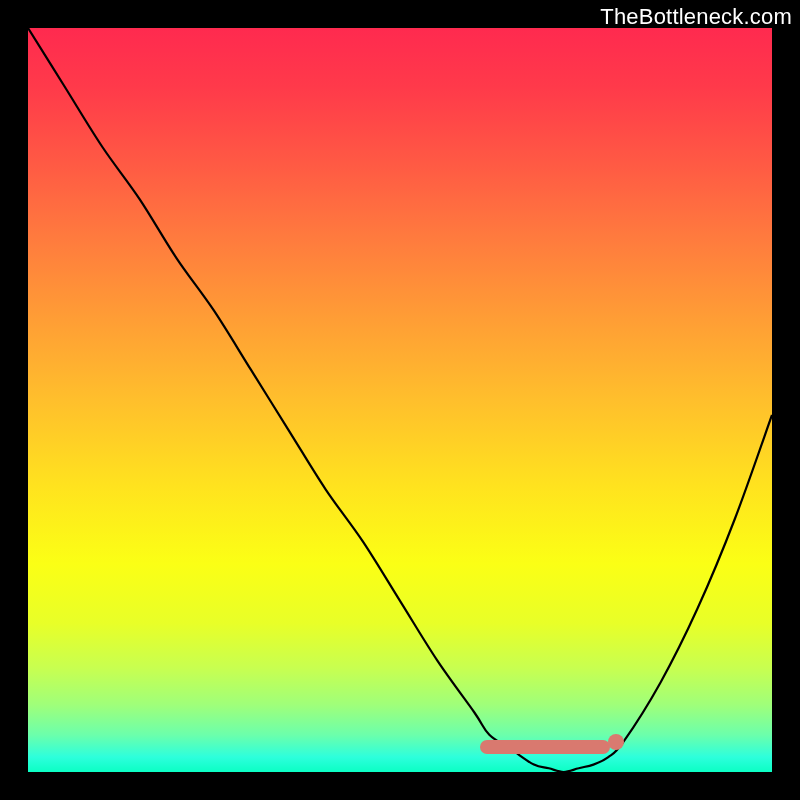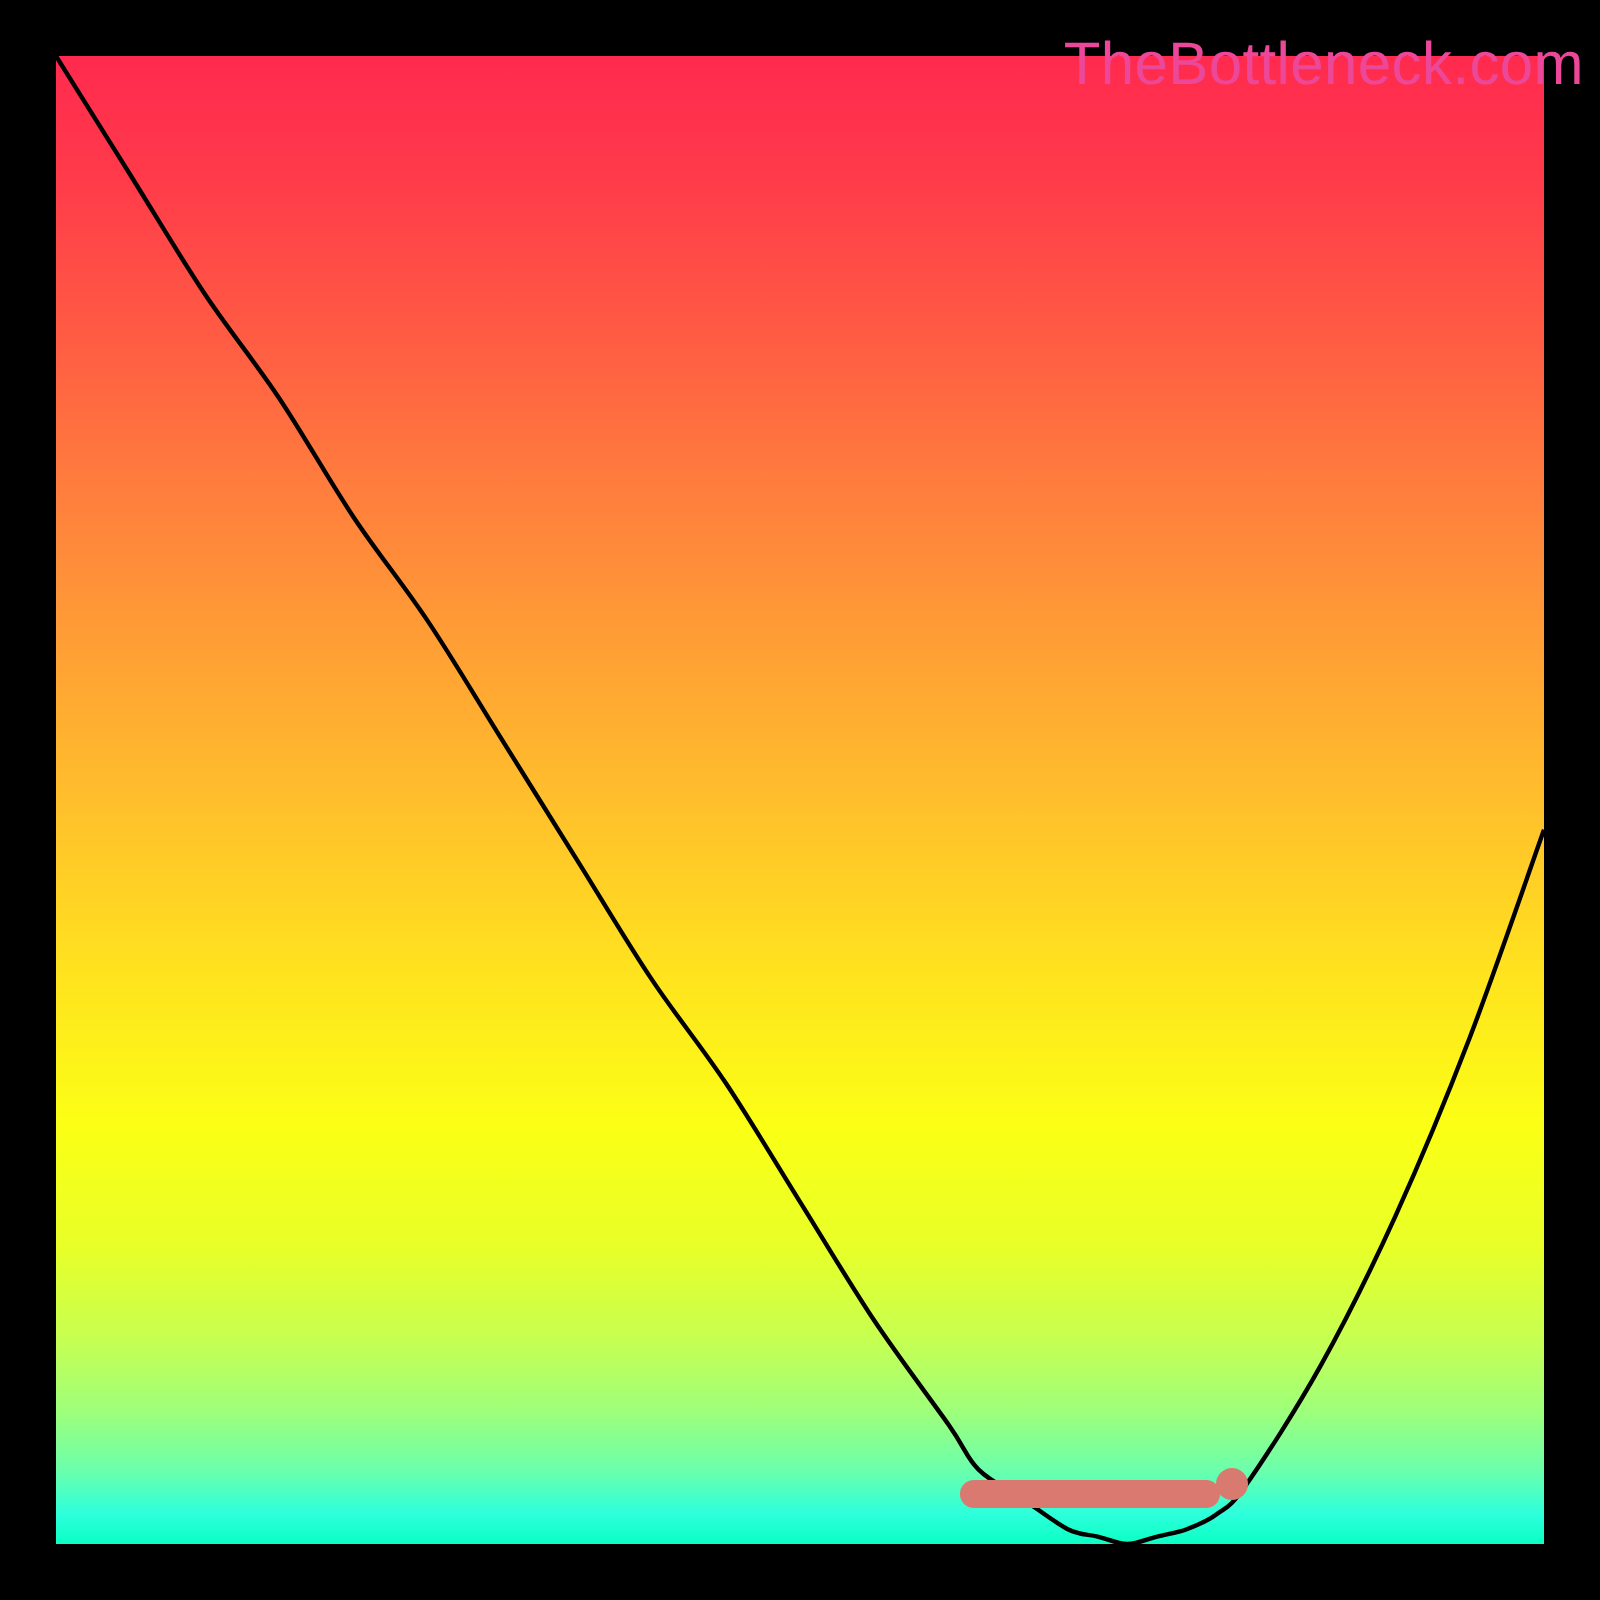--- a/index.html
+++ b/index.html
@@ -6,24 +6,24 @@
   body {
     width: 800px;
     height: 800px;
     background: #000;
     position: relative;
     overflow: hidden;
     font-family: Arial, sans-serif;
   }
   .watermark {
     position: absolute;
-    top: 16px;
+    top: 4px;
     right: 8px;
-    color: #ec4899;
-    font-size: 30px;
+    color: #ffffff;
+    font-size: 22px;
     font-weight: 500;
     z-index: 10;
     letter-spacing: 0.2px;
   }
   .plot-area {
     position: absolute;
     left: 28px;
     top: 28px;
     width: 744px;
     height: 744px;

